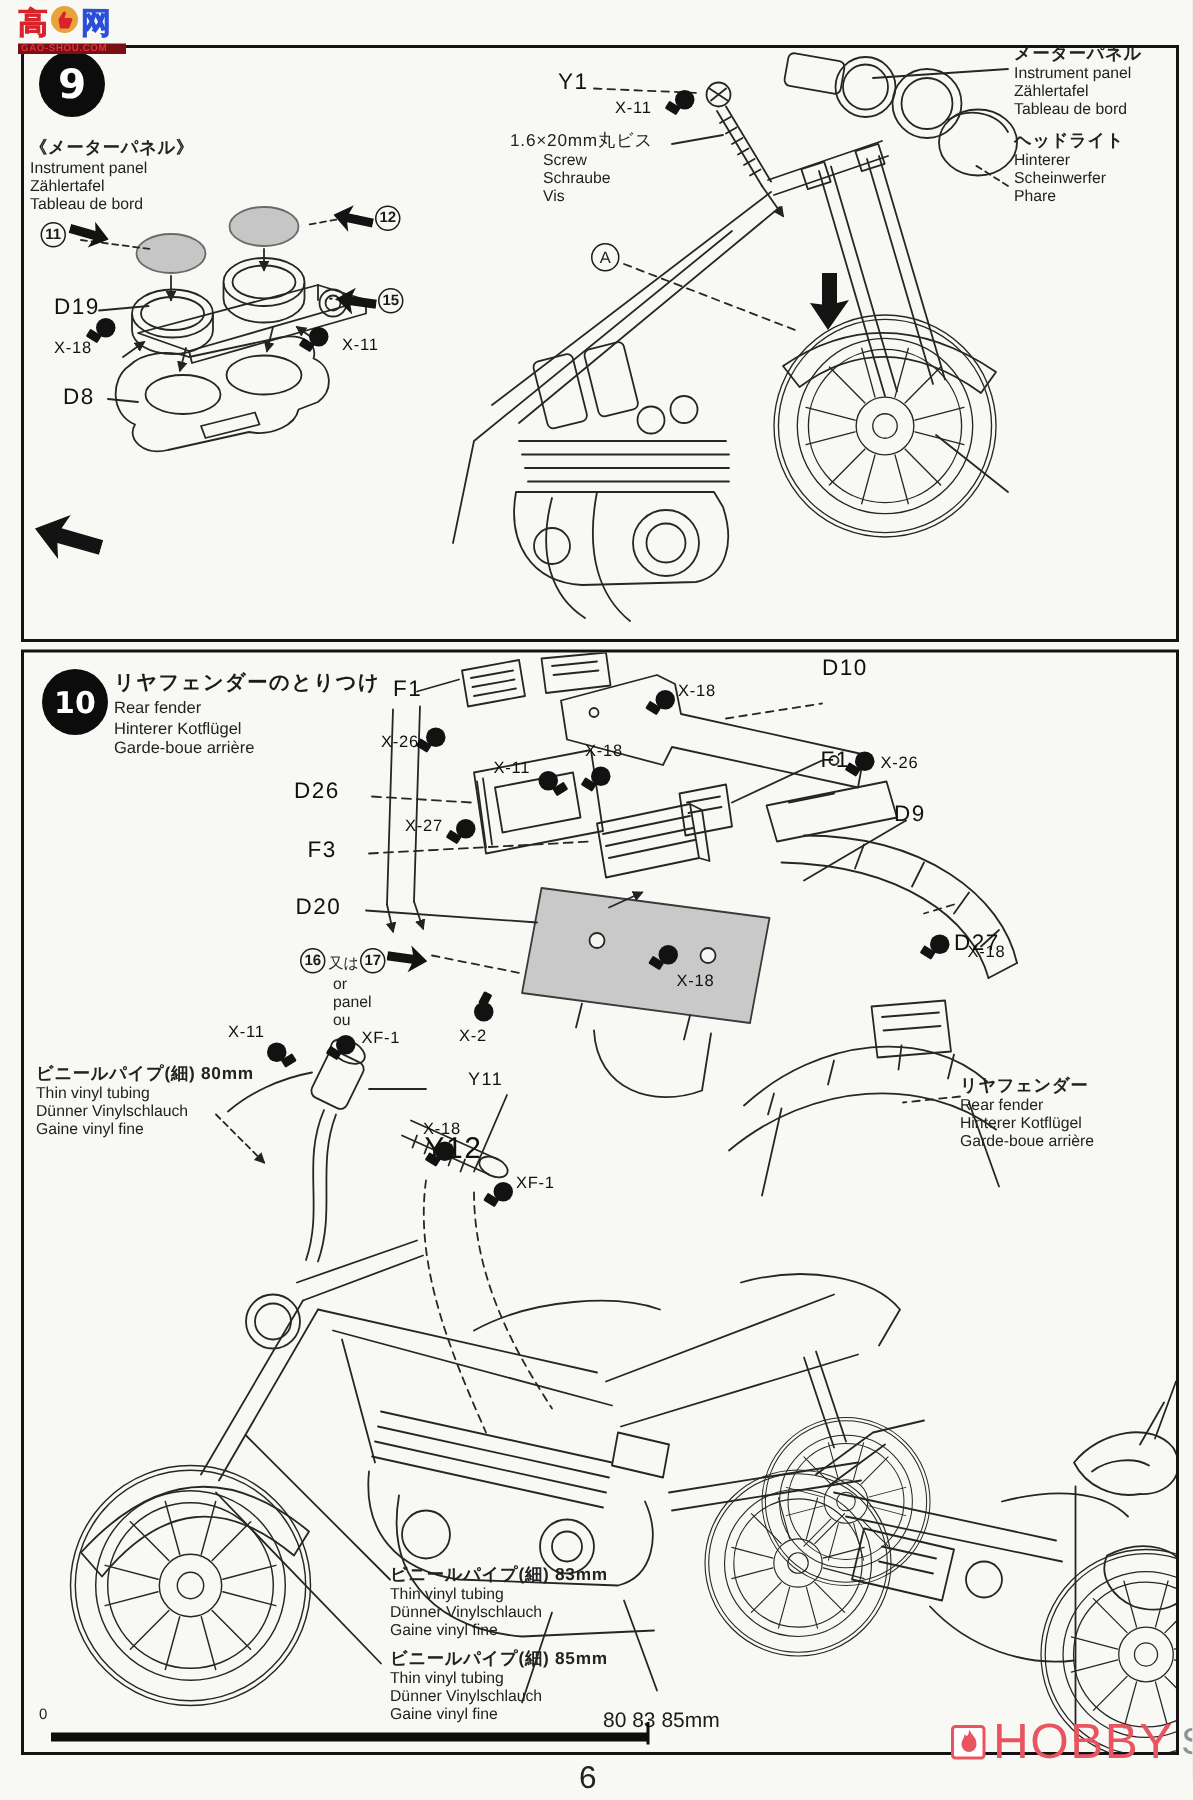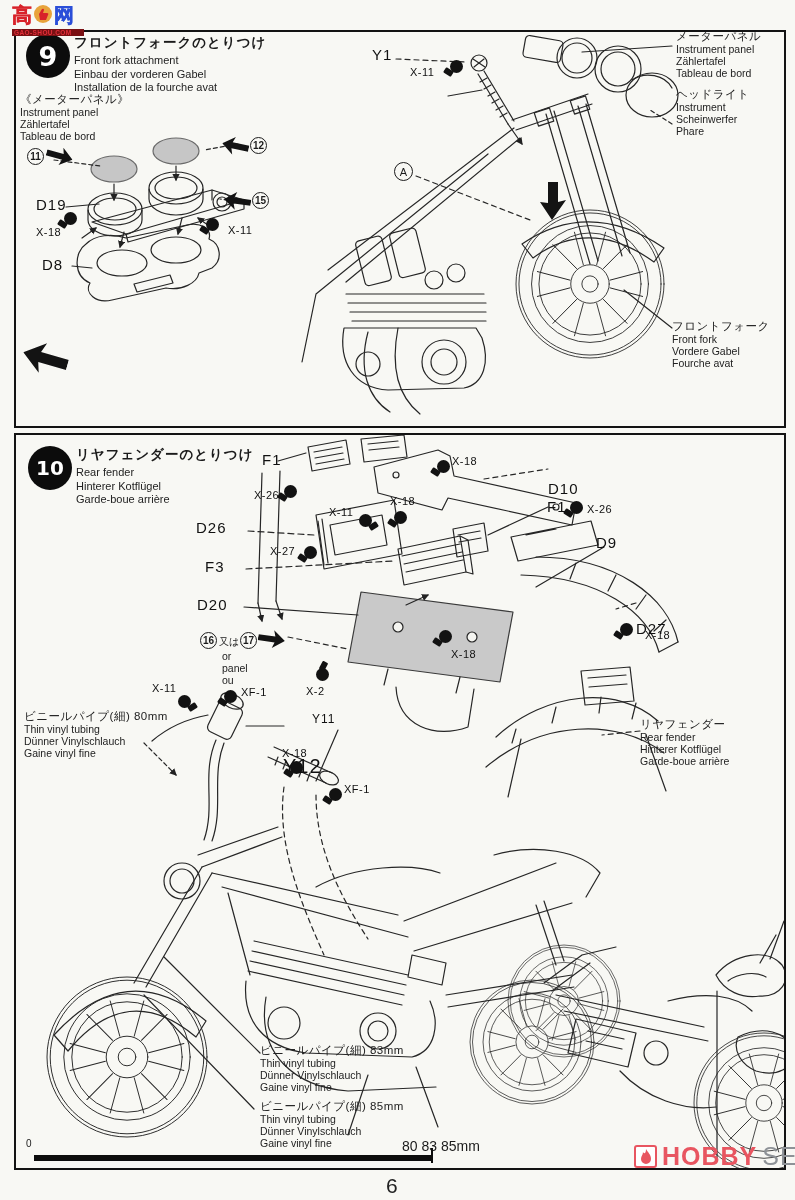--- a/index.html
+++ b/index.html
@@ -11,21 +11,21 @@
   .art{position:absolute;left:0;top:0}
   
   .badge{width:44px;height:44px;border-radius:50%;background:#0c0c0c;color:#fff;
          display:flex;align-items:center;justify-content:center;
          font-weight:700;font-size:27px;font-family:"DejaVu Sans",sans-serif}
   .badge.ten{font-size:20px}
   
   .ttl .jp{font-size:13.5px;font-weight:700;letter-spacing:1px;margin-bottom:2px}
   .ttl .sub{font-size:11px;line-height:13.5px;color:#222}
   .mlb{font-size:10.5px;line-height:12px;color:#222;white-space:nowrap}
-  .mlb .jp{font-size:11.5px;font-weight:400;letter-spacing:.5px;margin-bottom:1px}
+  .mlb .jp{font-size:11.5px;font-weight:700;letter-spacing:.5px;margin-bottom:1px}
   
   .code{font-size:15px;letter-spacing:1px;color:#111;font-weight:500;white-space:nowrap}
   .tag{font-size:11px;letter-spacing:.5px;color:#111;white-space:nowrap}
   
   .cnum{width:17px;height:17px;border:1.4px solid #1c1c1c;border-radius:50%;background:#f8f8f4;
         display:flex;align-items:center;justify-content:center;font-size:10px;font-weight:700}
   .cA{width:19px;height:19px;border:1.5px solid #1c1c1c;border-radius:50%;background:#f8f8f4;
       display:flex;align-items:center;justify-content:center;font-size:11px}
   
   .pin{width:13px;height:13px;background:#121212;border-radius:50%}
@@ -44,21 +44,21 @@
   .wm .sub{font-size:6.5px;font-weight:700;color:#e3303a;background:#7a1013;
            padding:0 2px;letter-spacing:.4px;white-space:nowrap}
   
   .sbar{height:6px;background:#0d0d0d}
   .stick{width:2px;height:15px;background:#0d0d0d}
   
   .pageno{font-size:21px;color:#222}
   .hs{display:flex;align-items:center;gap:5px}
   .hs .box{width:23px;height:23px;border:2.5px solid #e85560;border-radius:3px;
            display:flex;align-items:center;justify-content:center;background:#fff}
-  .hs .hobby{font-size:25px;font-weight:700;color:#e85560;letter-spacing:1px}
+  .hs .hobby{font-size:33px;font-weight:400;color:#e85560;letter-spacing:1px}
   .hs .search{font-size:25px;font-weight:400;color:#8e9297;letter-spacing:1px}
 </style>
 </head>
 <body>
 
 <div class="page">
 
   <section class="panel" style="top:30px;height:398px">
     <svg class="art" width="768" height="394" viewBox="0 0 768 394" fill="none" stroke="#262626" stroke-width="1.2" stroke-linecap="round" stroke-linejoin="round">
       <defs>
@@ -155,26 +155,20 @@
         <circle cx="440" cy="241" r="9"></circle>
       <path d="M352,300 C342,338 352,366 374,380 M382,296 C374,338 384,366 404,382"></path>
 
       <path d="M400,144 L514,188" stroke-dasharray="5 4"></path>
 
       <line x1="656" y1="296" x2="608" y2="258"></line>
     </svg>
   </section>
 
   <div class="a badge" style="left:26px;top:34px">9</div>
-  <div class="a ttl" style="left:74px;top:34px">
-    <div class="jp">フロントフォークのとりつけ</div>
-    <div class="sub">Front fork attachment</div>
-    <div class="sub">Einbau der vorderen Gabel</div>
-    <div class="sub">Installation de la fourche avat</div>
-  </div>
   <div class="a mlb" style="left:20px;top:93px">
     <div class="jp">《メーターパネル》</div>
     <div>Instrument panel</div>
     <div>Zählertafel</div>
     <div>Tableau de bord</div>
   </div>
 
   <div class="a cnum" style="left:27px;top:148px">11</div>
   <div class="a bar" style="left:46px;top:146px;transform:rotate(196deg)">
     <svg width="27" height="20" viewBox="0 0 27 20">
@@ -197,39 +191,39 @@
   <div class="a code" style="left:36px;top:196px">D19</div>
   <span class="a pin" style="left:64px;top:212px"></span>
   <div class="a tag" style="left:36px;top:226px">X-18</div>
   <div class="a code" style="left:42px;top:256px">D8</div>
   <span class="a pin" style="left:206px;top:218px"></span>
   <div class="a tag" style="left:228px;top:224px">X-11</div>
 
   <div class="a code" style="left:372px;top:46px">Y1</div>
   <span class="a pin" style="left:450px;top:60px"></span>
   <div class="a tag" style="left:410px;top:66px">X-11</div>
+  <div class="a mlb" style="left:340px;top:88px">
+    <div class="jp" style="font-weight:400">1.6×20mm丸ビス</div>
+    <div style="padding-left:22px">Screw</div>
+    <div style="padding-left:22px">Schraube</div>
+    <div style="padding-left:22px">Vis</div>
+  </div>
   <div class="a cA" style="left:394px;top:162px">A</div>
 
   <div class="a mlb" style="left:676px;top:30px">
     <div class="jp">メーターパネル</div>
     <div>Instrument panel</div>
     <div>Zählertafel</div>
     <div>Tableau de bord</div>
   </div>
   <div class="a mlb" style="left:676px;top:88px">
     <div class="jp">ヘッドライト</div>
-    <div>Instrument</div>
+    <div>Hinterer</div>
     <div>Scheinwerfer</div>
     <div>Phare</div>
-  </div>
-  <div class="a mlb" style="left:672px;top:320px">
-    <div class="jp">フロントフォーク</div>
-    <div>Front fork</div>
-    <div>Vordere Gabel</div>
-    <div>Fourche avat</div>
   </div>
 
   <div class="a bar" style="left:28px;top:336px;transform:rotate(16deg) scale(1.7);transform-origin:left top">
     <svg width="27" height="20" viewBox="0 0 27 20">
         <path d="M0,10 L12,1 L10,7 L27,7 L27,13 L10,13 L12,19 Z" fill="#131313"></path>
       </svg>
     </div>
 
   <section class="panel" style="top:433px;height:737px">
     <svg class="art" width="768" height="733" viewBox="0 0 768 733" fill="none" stroke="#262626" stroke-width="1.2" stroke-linecap="round" stroke-linejoin="round">
@@ -358,21 +352,21 @@
     <div class="sub">Rear fender</div>
     <div class="sub">Hinterer Kotflügel</div>
     <div class="sub">Garde-boue arrière</div>
   </div>
 
   <div class="a code" style="left:262px;top:451px">F1</div>
   <span class="a pin" style="left:284px;top:485px"></span>
   <div class="a tag" style="left:254px;top:489px">X-26</div>
   <span class="a pin" style="left:437px;top:460px"></span>
   <div class="a tag" style="left:452px;top:455px">X-18</div>
-  <div class="a code" style="left:548px;top:480px">D10</div>
+  <div class="a code" style="left:548px;top:437px">D10</div>
   <div class="a tag" style="left:390px;top:495px">X-18</div>
   <span class="a pin" style="left:394px;top:511px"></span>
   <div class="a tag" style="left:329px;top:506px">X-11</div>
   <span class="a pin r" style="left:359px;top:514px"></span>
   <div class="a code" style="left:547px;top:498px">F1</div>
   <span class="a pin" style="left:570px;top:501px"></span>
   <div class="a tag" style="left:587px;top:503px">X-26</div>
   <div class="a code" style="left:196px;top:519px">D26</div>
   <div class="a tag" style="left:270px;top:545px">X-27</div>
   <span class="a pin" style="left:304px;top:546px"></span>

